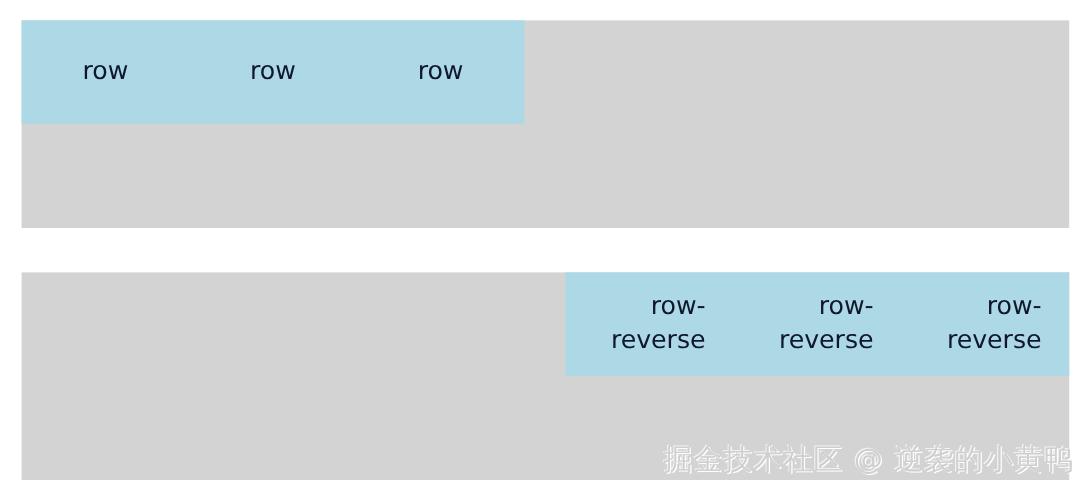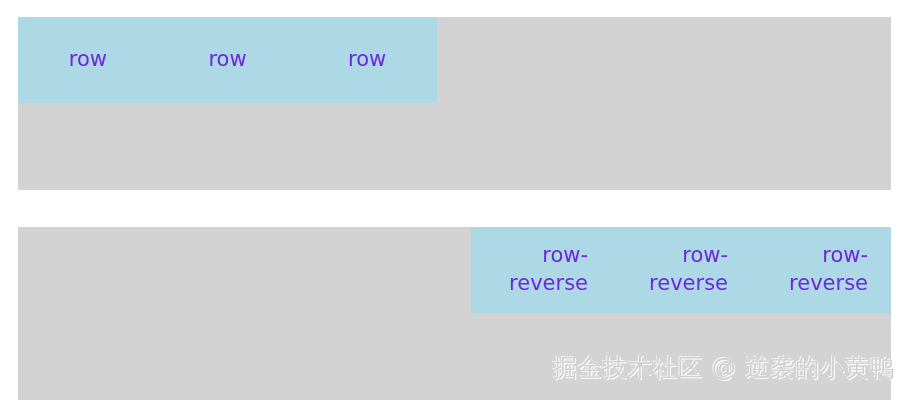--- a/index.html
+++ b/index.html
@@ -53,40 +53,40 @@
   }
   .flex-strip.strip-rowreverse {
     right: 0;
     width: 420px;
     flex-direction: row-reverse;
     justify-content: space-around;
   }
 
   
   .flex-item {
-    color: #6d28d9;
+    color: #0f172a;
     font-size: 21px;
     line-height: 1.32;
     white-space: normal;
     text-align: left;
   }
   .strip-row .flex-item {
     white-space: nowrap;
   }
   .strip-rowreverse .flex-item {
     width: 94px;
     word-break: break-word;
     text-align: right;
   }
 
   
   .watermark {
     position: absolute;
     left: 553px;
-    top: 356px;
+    top: 371px;
     font-size: 24px;
     line-height: 1;
     color: #cfcfcf;
     letter-spacing: 1px;
     white-space: nowrap;
     text-shadow: 1px 1px 0 #ffffff, -1px -1px 0 #f2f2f2;
     user-select: none;
   }
 </style>
 </head>

